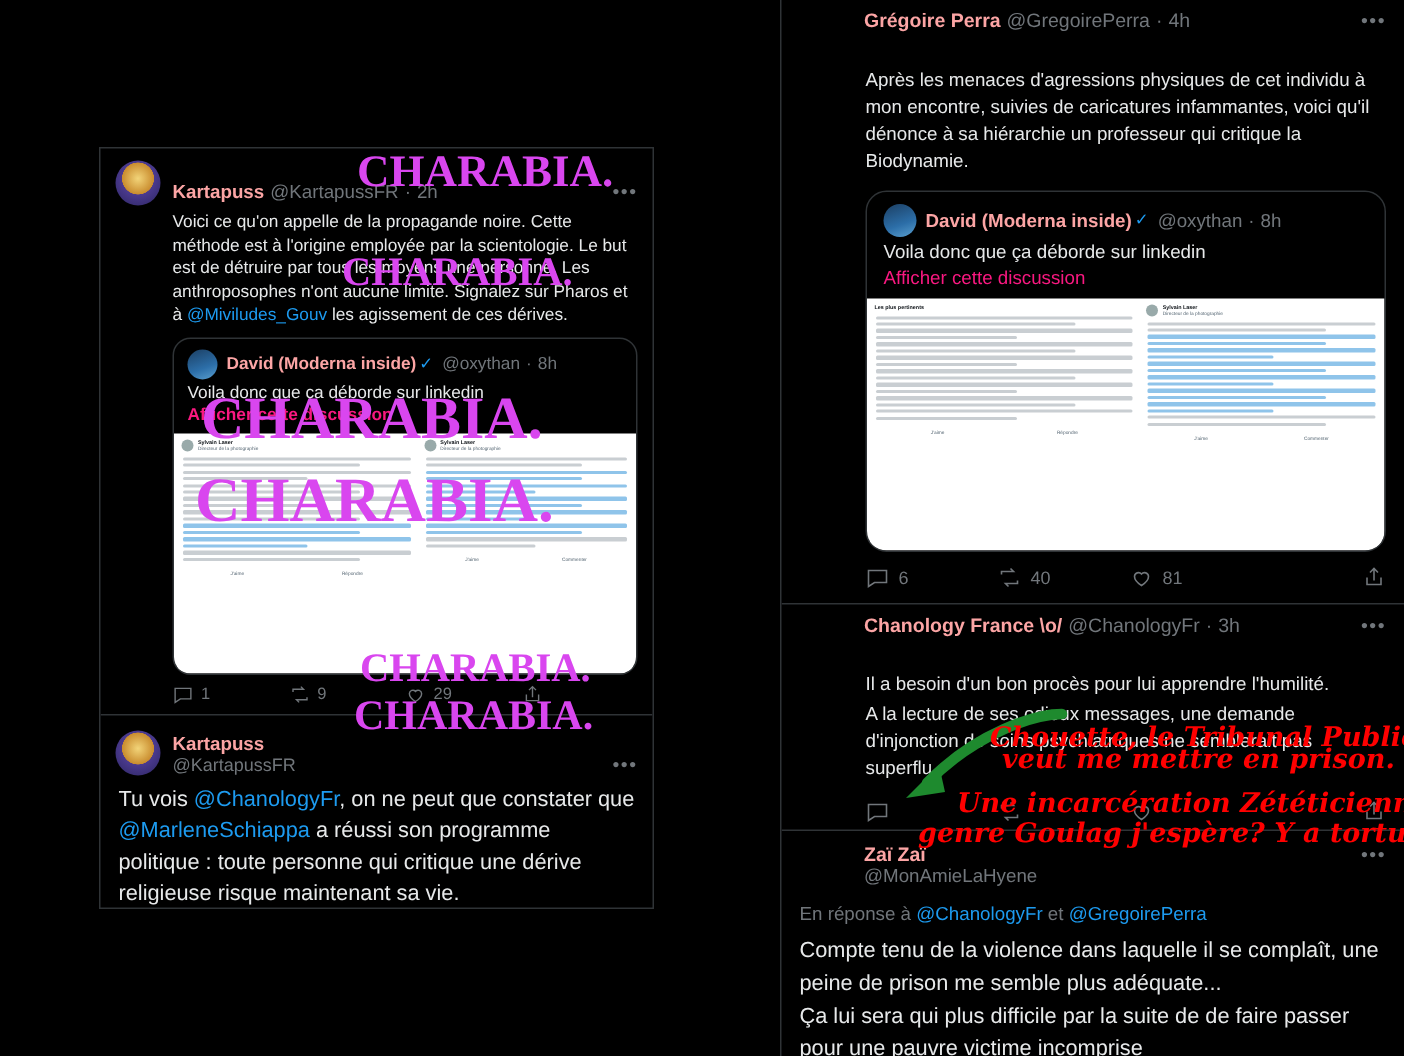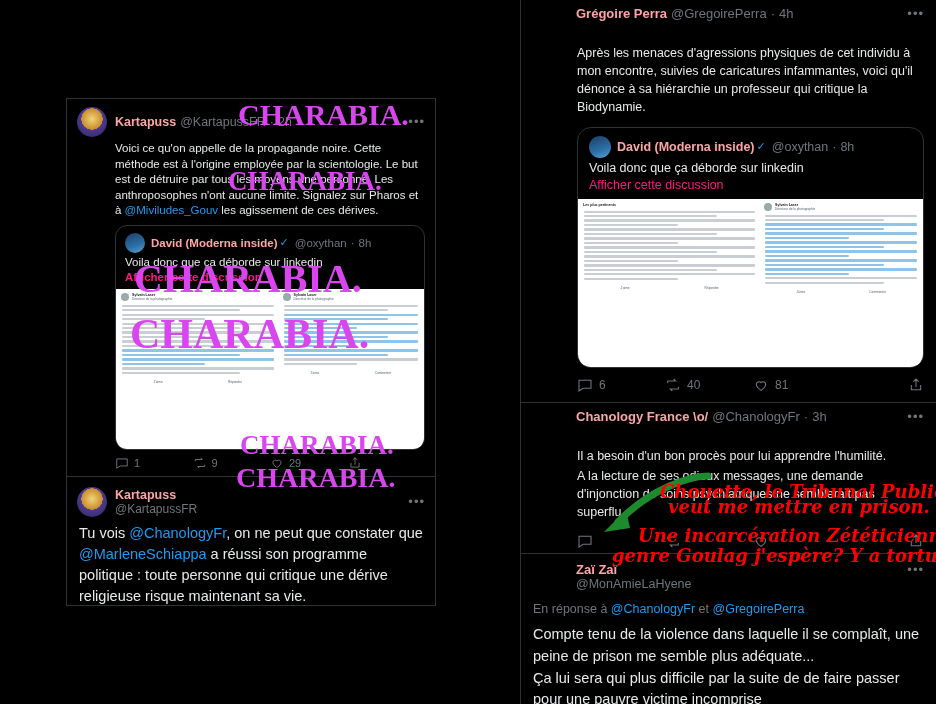--- a/index.html
+++ b/index.html
@@ -15,21 +15,21 @@
   
   .left-panel {
     position: absolute; left: 66px; top: 98px;
     width: 370px; height: 508px;
     background: #000;
     border: 1px solid #2f3336;
     color: #e7e9ea;
     overflow: hidden;
   }
   .tweet-head {
-    display: flex; padding: 8px 10px 2px 10px; align-items: center;
+    display: flex; padding: 8px 10px 2px 10px; align-items: flex-end;
   }
   .avatar {
     width: 30px; height: 30px; border-radius: 50%;
     background: #4c4a8f; flex: 0 0 30px; margin-right: 8px;
     position: relative; overflow: hidden;
   }
   .avatar.k { background: radial-gradient(circle at 50% 40%, #f2d479 0%, #c98c2e 45%, #4b3a8f 46%, #2b2560 100%); }
   .avatar.k2 { background: radial-gradient(circle at 50% 40%, #f2d479 0%, #c98c2e 45%, #4b3a8f 46%, #2b2560 100%); }
   .avatar.d { background: linear-gradient(160deg,#1c3f63,#2c6ea8 60%,#5aa0d0); border-radius: 50%; }
   .avatar.sm { width: 20px; height: 20px; flex: 0 0 20px; margin-right: 6px; }

